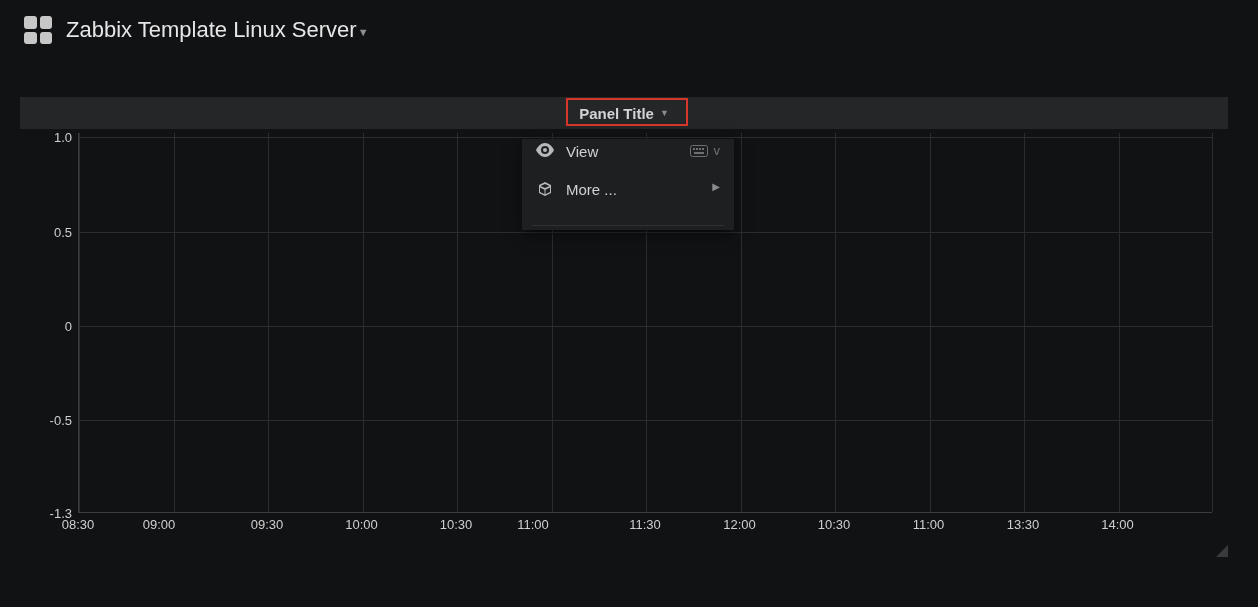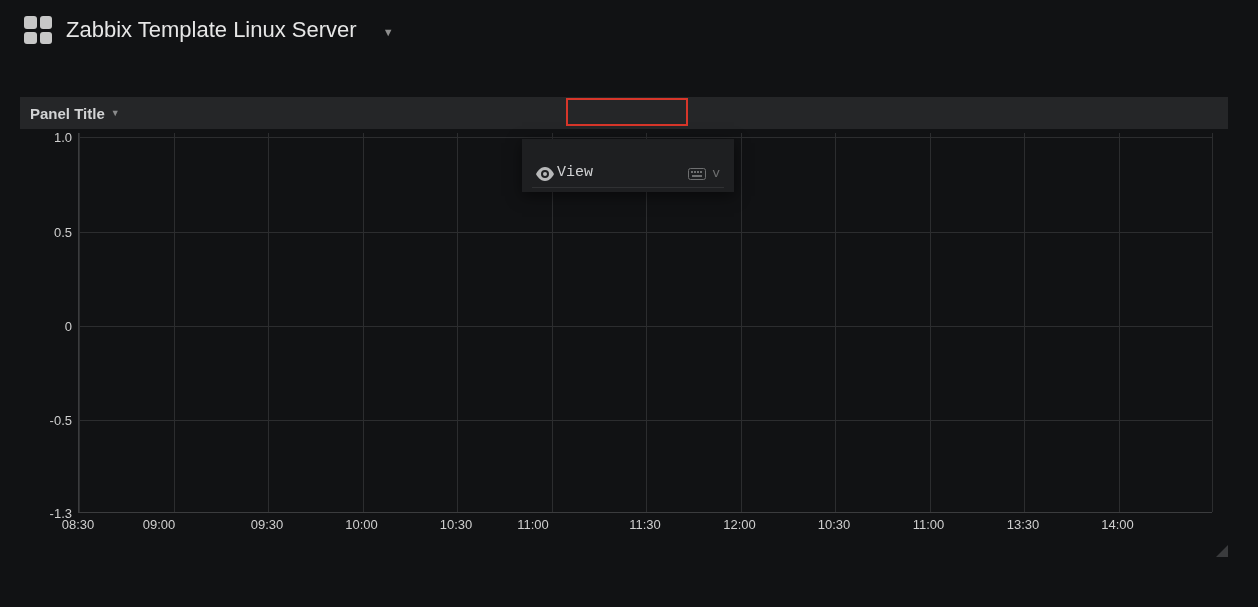--- a/index.html
+++ b/index.html
@@ -28,39 +28,39 @@
     grid-template-rows: 1fr 1fr;
     gap: 3px;
   }
   .grid-icon span { background: #c7c7c7; border-radius: 3px; }
   .dash-title {
     font-size: 22px;
     font-weight: 400;
     color: #e6e6e6;
     display: flex;
     align-items: center;
-    gap: 26px;
+    gap: 1px;
   }
   .dash-caret {
     font-size: 11px; color: #8e8e8e; position: relative; top: 2px;
   }
 
   
   .panel-wrap {
     position: absolute;
     left: 20px; top: 97px;
     width: 1208px;
     height: 460px;
   }
   .panel-title-bar {
     height: 32px;
     background: #252628;
     display: flex;
     align-items: center;
-    justify-content: flex-start;
+    justify-content: center;
     position: relative;
   }
   .panel-title {
     display: flex; align-items: center; gap: 6px;
     color: #d2d3d4;
     font-weight: 600;
     font-size: 15px;
     padding: 3px 10px;
   }
   .panel-title-highlight {
@@ -119,28 +119,27 @@
     width: 212px;
     background: #1e1f21;
     box-shadow: 0 4px 14px rgba(0,0,0,0.5);
     padding-bottom: 2px;
     z-index: 10;
   }
   .menu-group { padding: 4px 0; }
   .menu-sep { height: 1px; background: #303133; margin: 2px 10px; }
   .menu-item {
     display: flex;
-    align-items: flex-end;
+    align-items: flex-start;
     height: 38px;
     padding: 0 14px 0 14px;
     color: #d0d1d2;
     position: relative;
     font-size: 15px;
-    gap: 3px;
-    font-family: Liberation Mono, monospace;
+    gap: 12px;
   }
   .menu-item.active { background: #272829; }
   .accent-bar {
     position: absolute;
     left: 0; top: 0; bottom: 0;
     width: 2px;
     background: #f9a13b;
   }
   .mi-icon { width: 18px; display: flex; justify-content: center; color: #b7b8b9; }
   .mi-label { flex: 1; font-weight: 500; }
@@ -250,15 +249,24 @@
             <rect x="9" y="3" width="2" height="2" fill="#6e6f70"></rect>
             <rect x="12" y="3" width="2" height="2" fill="#6e6f70"></rect>
             <rect x="4" y="7" width="10" height="2" fill="#6e6f70"></rect>
           </svg>
         <span class="kb">v</span>
       </span>
     </div>
 
 
 
+    <div class="menu-item">
+      <span class="mi-icon">
+        <svg width="16" height="16" viewBox="0 0 16 16">
+            <path fill="#b7b8b9" d="M8 1l6 3v8l-6 3-6-3V4l6-3zm0 2L3.5 5 8 7l4.5-2L8 3zm-5 3.5V11l4.5 2.2V8.7L3 6.5zm10 0l-4.5 2.2v4.5L13 11V6.5z"></path>
+          </svg>
+      </span>
+      <span class="mi-label">More ...</span>
+      <span class="mi-kbd" style="color:#8a8b8c; font-size:10px;">▶</span>
+    </div>
   </div>
   <div class="menu-sep"></div>
 </div>
 
 </body></html>

